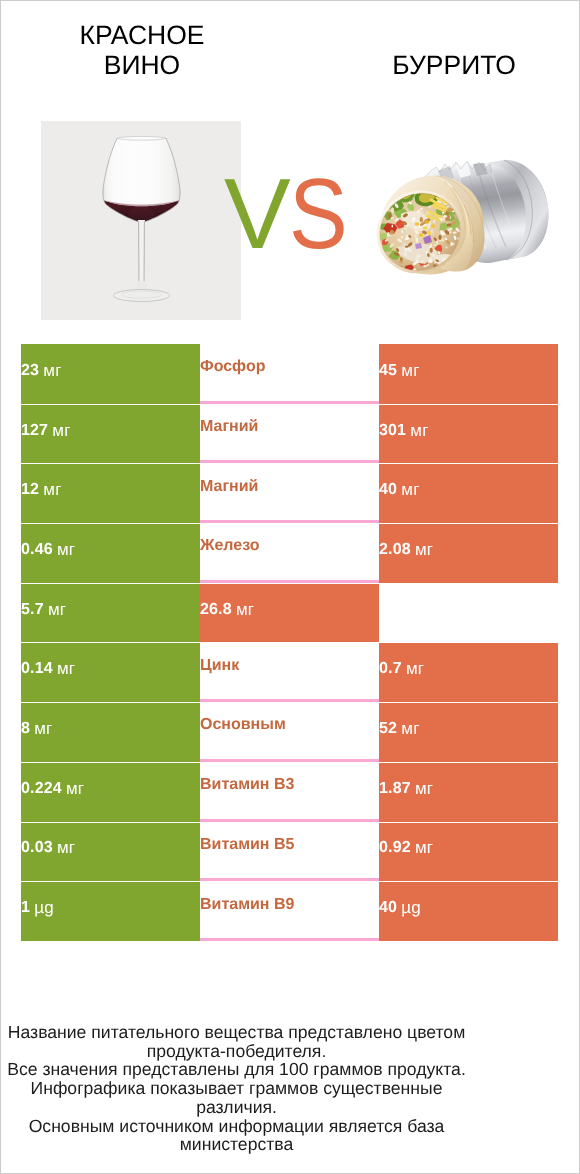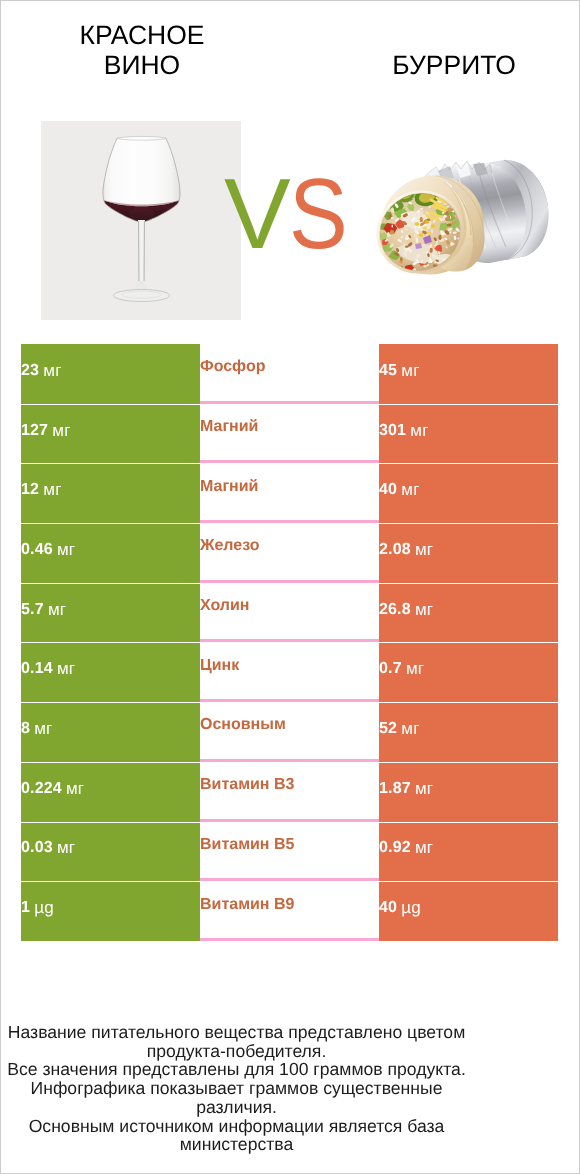--- a/index.html
+++ b/index.html
@@ -473,23 +473,20 @@
         <div class="cell right">
           <span class="val">2.08</span>
           <span class="val unit">мг</span>
         </div>
       </div>
       <div class="row">
         <div class="cell left">
           <span class="val">5.7</span>
           <span class="val unit">мг</span>
         </div>
-        <div class="cell mid">
-          <span class="label">Холин</span>
-        </div>
         <div class="cell right">
           <span class="val">26.8</span>
           <span class="val unit">мг</span>
         </div>
       </div>
       <div class="row">
         <div class="cell left">
           <span class="val">0.14</span>
           <span class="val unit">мг</span>
         </div>

